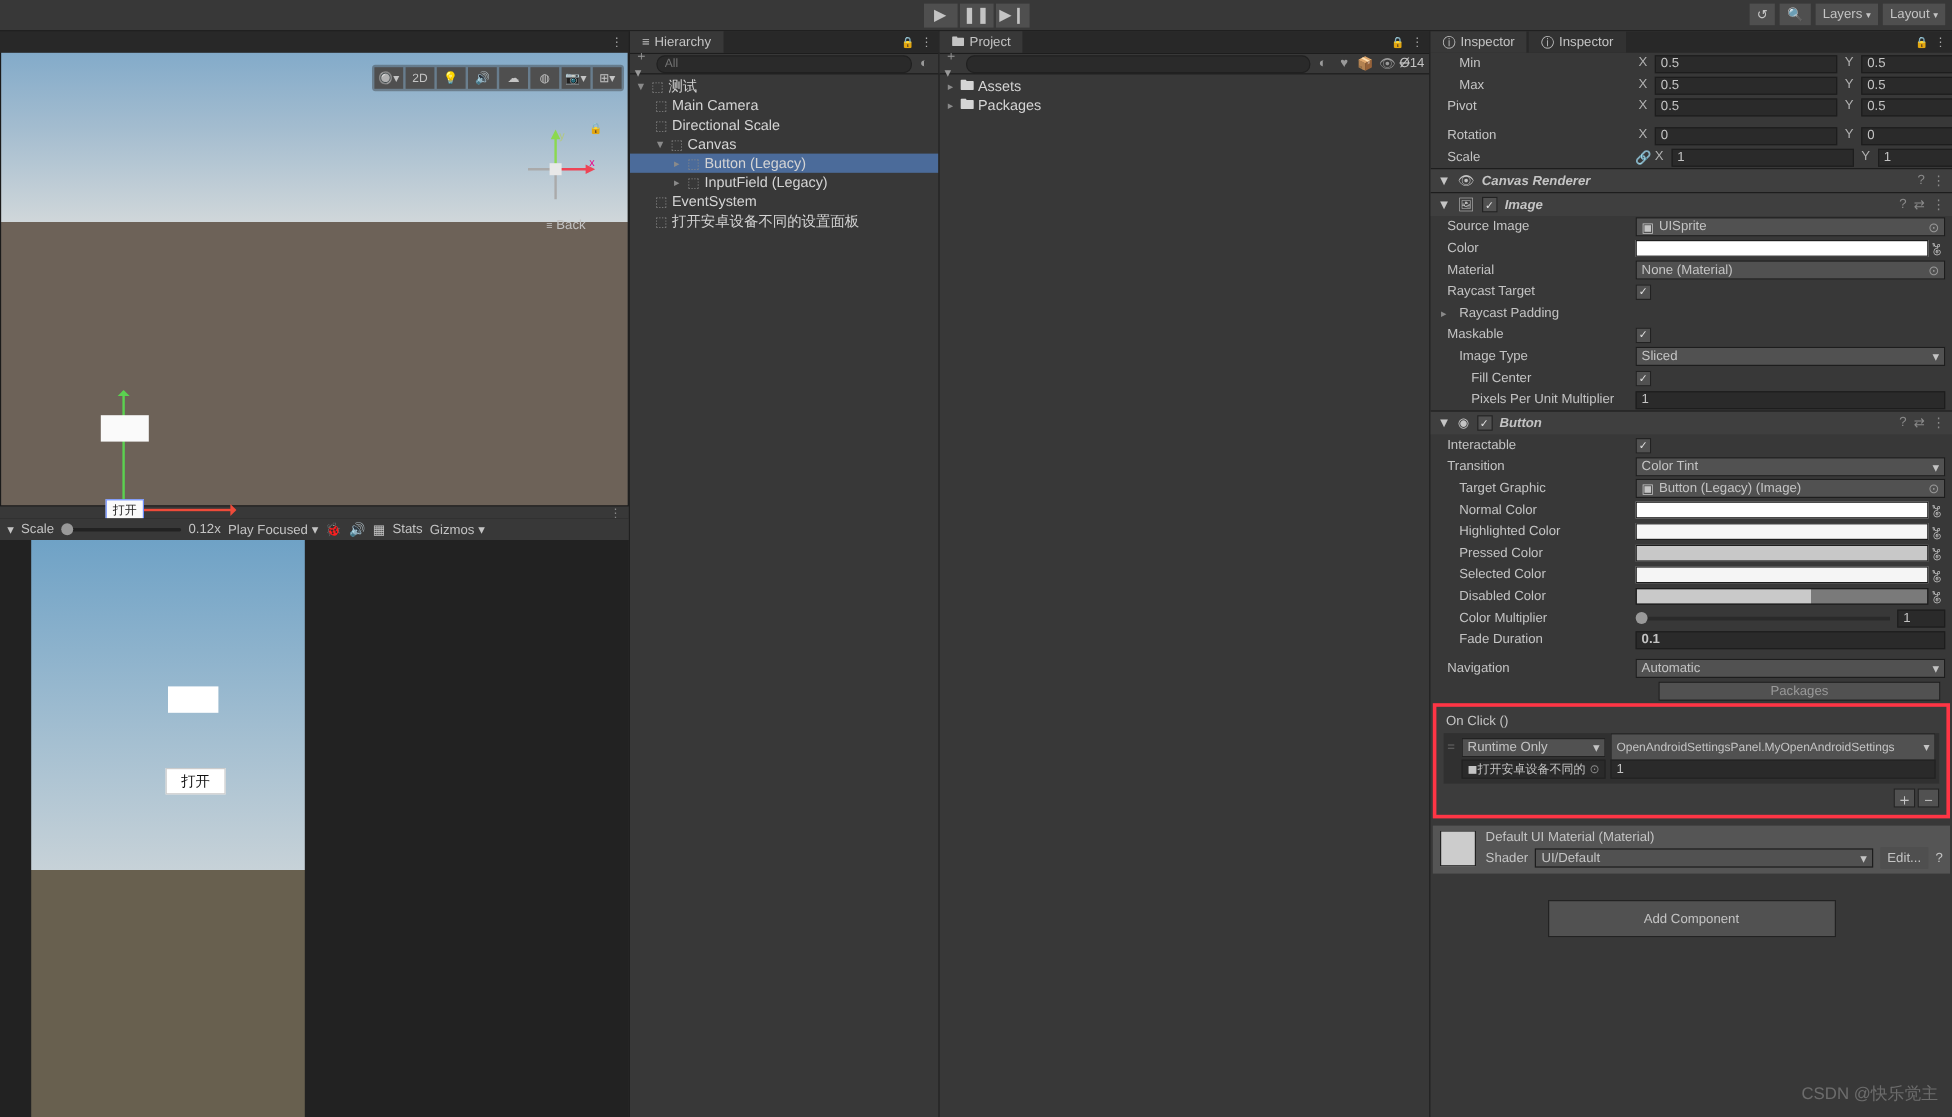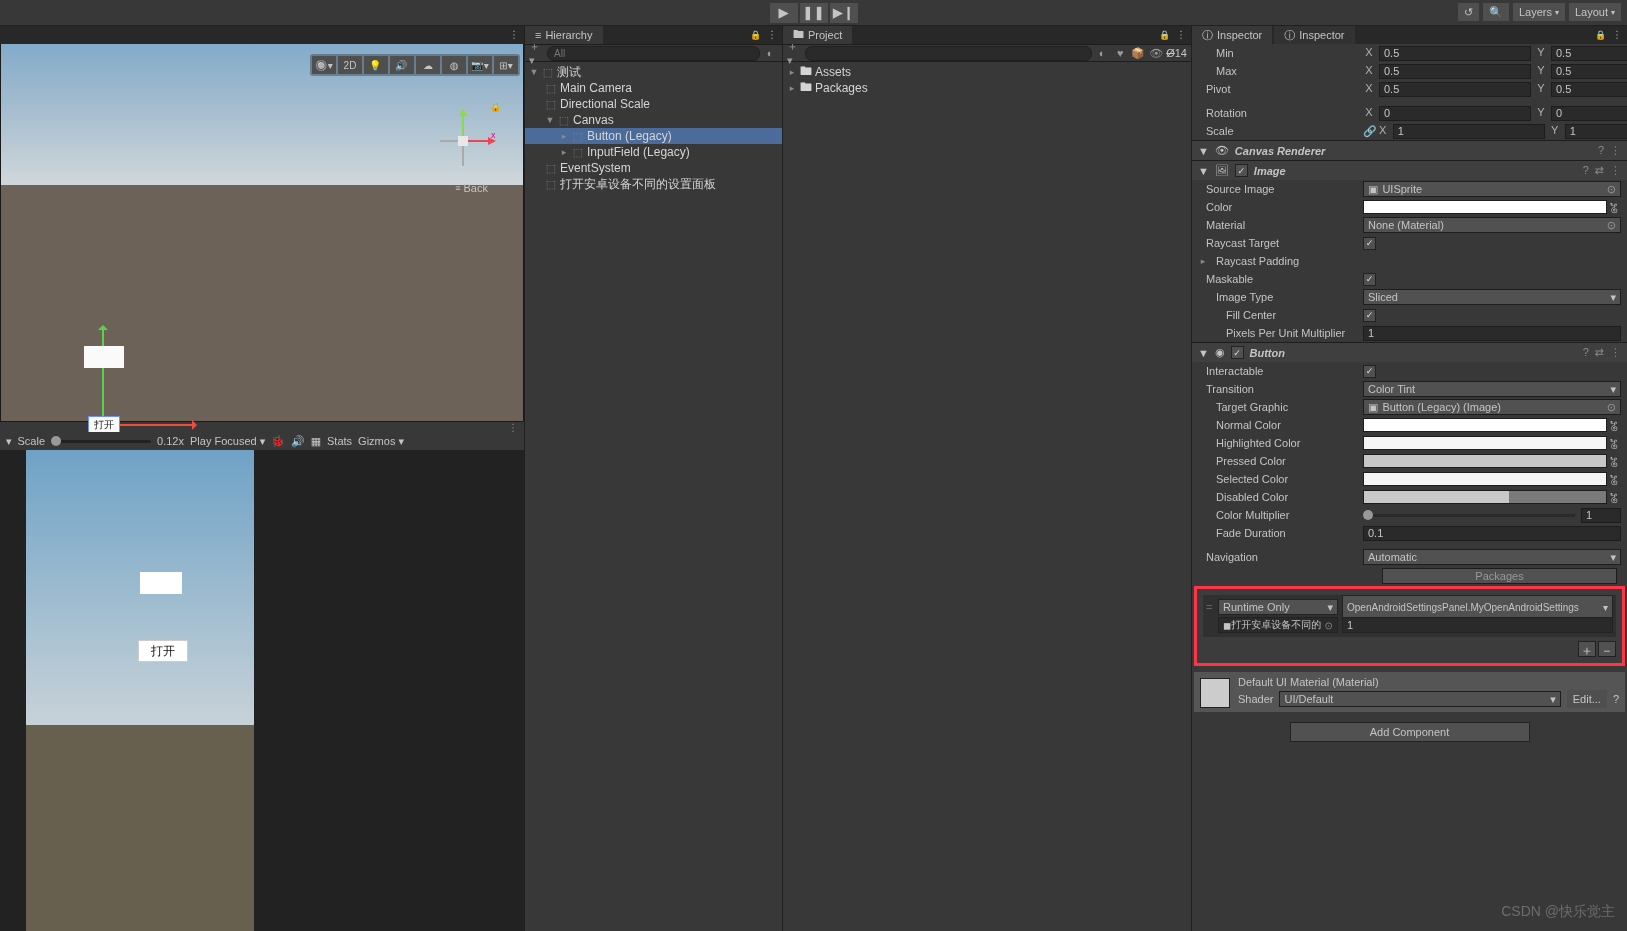--- a/index.html
+++ b/index.html
@@ -84,23 +84,23 @@
 .onclick-box { border:3px solid #ff3545; margin:2px; padding:4px 2px 4px 2px; background:#3c3c3c; position:relative;}
 .oc-head { padding:2px 6px;}
 .oc-inner { background:#303030; margin:2px 4px; padding:3px;}
 .oc-row { display:flex; gap:4px; height:18px; align-items:center;}
 .oc-dd { width:120px; height:16px; background:#515151; border:1px solid #222; display:flex; align-items:center; padding:0 4px; justify-content:space-between;}
 .oc-fn { flex:1; height:24px; background:#515151; border:1px solid #222; display:flex; align-items:center; padding:0 4px; justify-content:space-between; font-size:10px;}
 .oc-obj { width:120px; height:16px; background:#2a2a2a; border:1px solid #222; display:flex; align-items:center; padding:0 4px; font-size:10px;}
 .oc-val { flex:1; height:16px; background:#2a2a2a; border:1px solid #222; color:#c4c4c4; padding:0 4px; font-size:11px;}
 .oc-pm { display:flex; justify-content:flex-end; gap:2px; padding:2px 4px;}
 .oc-pm button{width:18px;height:16px;background:#515151;border:1px solid #222;color:#c4c4c4;}
-.mat-box { display:flex; gap:8px; padding:4px 6px; background:#555; margin:6px 2px 0; align-items:flex-end;}
+.mat-box { display:flex; gap:8px; padding:4px 6px; background:#555; margin:6px 2px 0; align-items:flex-start;}
 .mat-sw { width:30px;height:30px;background:#ccc;border:1px solid #222;}
-.add-comp { width:240px; height:20px; margin:10px auto; background:#515151; border:1px solid #222; display:flex; align-items:center; justify-content:center;}
+.add-comp { width:240px; height:31px; margin:22px auto; background:#515151; border:1px solid #222; display:flex; align-items:center; justify-content:center;}
 .watermark { position:absolute; right:12px; bottom:10px; color:#bababa; font-size:14px; opacity:.4;}
 </style>
 </head>
 <body>
 
 <div class="toolbar-top">
   <div class="play-group">
     <button class="play-btn">▶</button>
     <button class="play-btn">❚❚</button>
     <button class="play-btn">▶❙</button>
@@ -467,33 +467,34 @@
           <span class="lab i1">Color Multiplier</span>
           <div class="slider-row">
             <div class="bar">
               <div class="thumb"></div>
             </div>
             <input class="num-in" style="width: 40px; flex: 0 0 auto;" value="1">
           </div>
         </div>
       <div class="prop-row">
           <span class="lab i1">Fade Duration</span>
-          <input class="num-in" style="flex: 1 1 0%;" value="0.1">
+          <input class="num-in" style="flex: 1 1 0%; font-weight: bold;" value="0.1">
         </div>
       <div style="height:6px"></div>
       <div class="prop-row">
           <span class="lab">Navigation</span>
           <div class="dd-field">
             <span>Automatic</span>
             <span>▾</span>
           </div>
         </div>
       <div class="vis-btn">Packages</div>
 
       <div class="onclick-box">
+        <div class="oc-head">On Click ()</div>
         <div class="oc-inner">
           <div class="oc-row">
             <span style="width:8px;color:#666">=</span>
             <div class="oc-dd">
                 <span>Runtime Only</span>
                 <span>▾</span>
               </div>
             <div class="oc-fn">
                 <span>OpenAndroidSettingsPanel.MyOpenAndroidSettings</span>
                 <span>▾</span>

